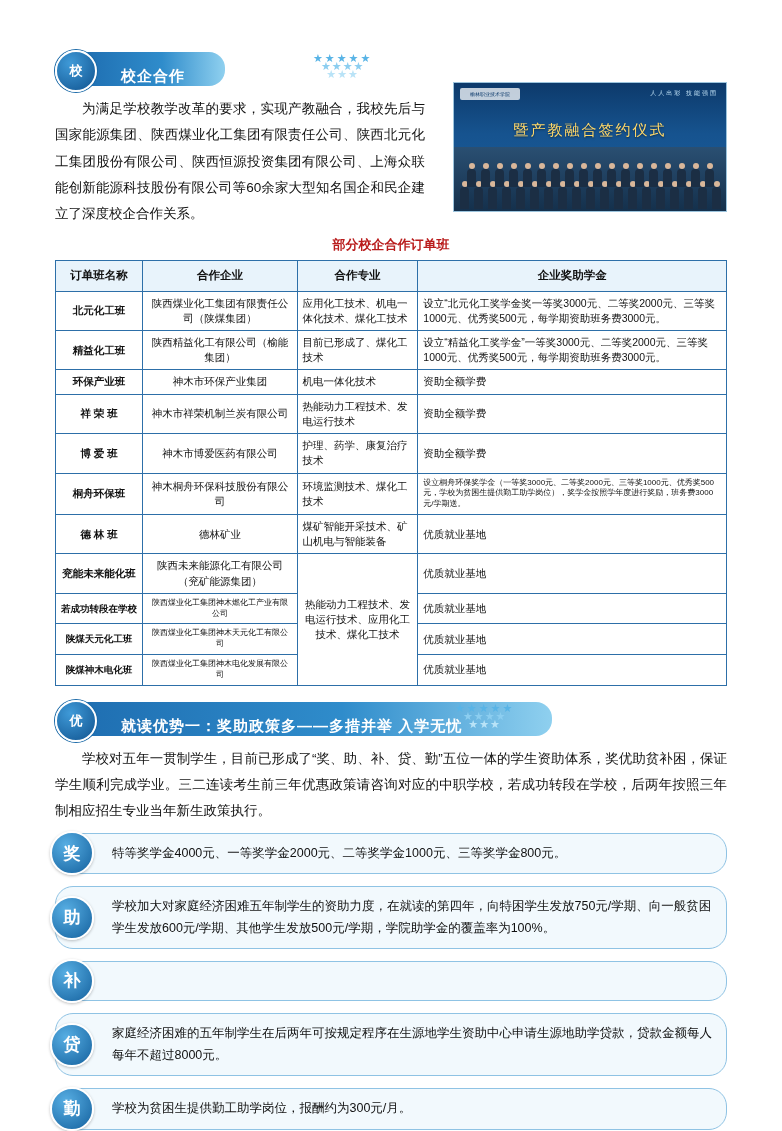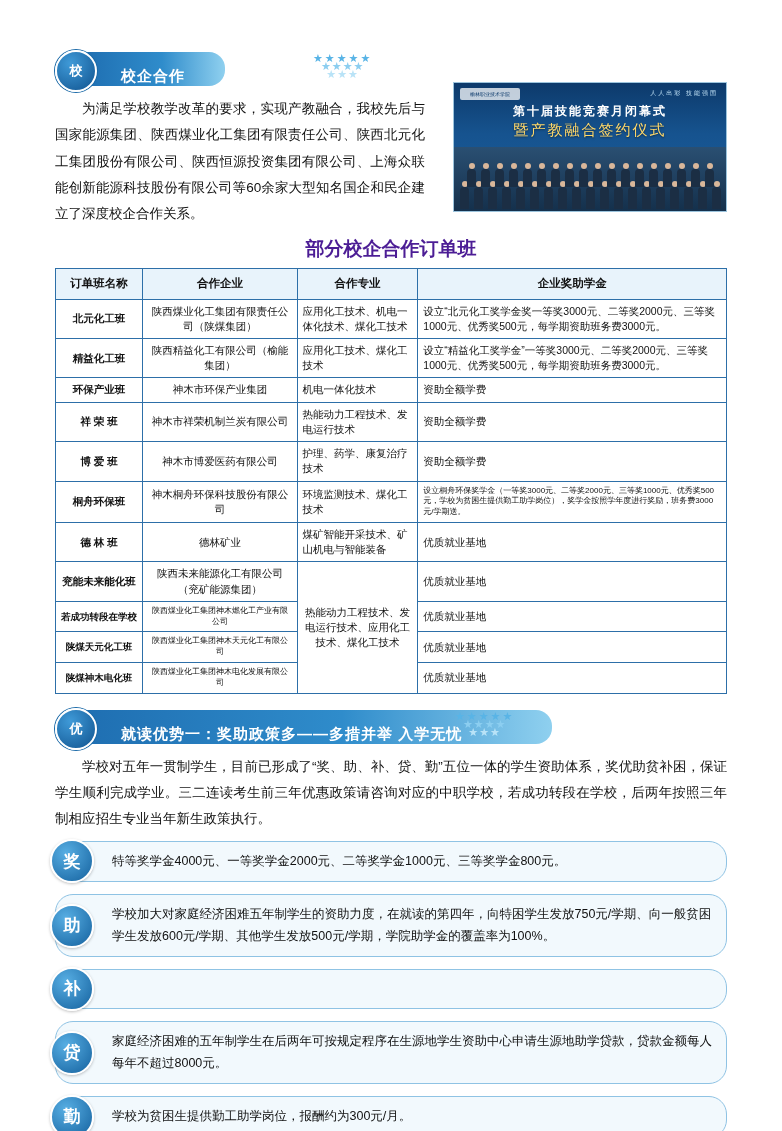--- a/index.html
+++ b/index.html
@@ -95,21 +95,21 @@
     position:absolute;bottom:2px;width:9px;height:22px;border-radius:4px 4px 0 0;
     background:#1b2e44;
   }
   .photo .crowd i::before{
     content:"";position:absolute;left:1.5px;top:-6px;width:6px;height:6px;border-radius:50%;
     background:#d9b79a;
   }
 
   
   .tbl-title{
-    text-align:center;font-size:19px;font-weight:bold;color:#4c1d95;
+    text-align:center;font-size:13px;font-weight:bold;color:#b91c1c;
     margin:6px 0 6px 0;
   }
   table.main{
     width:100%;border-collapse:collapse;
     font-size:10.5px;line-height:1.45;
     color:#111;
   }
   table.main th,table.main td{
     border:1px solid #2d6fa8;
     padding:4px 5px;
@@ -165,21 +165,20 @@
     <div class="stars" style="left:258px;">
       <span class="r1">★★★★★</span>
       <span class="r2">★★★★</span>
       <span class="r3">★★★</span>
     </div>
   </div>
 
   <div class="photo">
     <div class="ph-logo">榆林职业技术学院</div>
     <div class="ph-sub">人人出彩 技能强国</div>
-    <div class="ph-t1">第十届技能竞赛月闭幕式</div>
     <div class="ph-t2">暨产教融合签约仪式</div>
     <div class="crowd">
       <i style="left:6px"></i>
         <i style="left:20px"></i>
         <i style="left:34px"></i>
         <i style="left:48px"></i>
       <i style="left:62px"></i>
         <i style="left:76px"></i>
         <i style="left:90px"></i>
         <i style="left:104px"></i>
@@ -233,21 +232,21 @@
     <tbody>
       <tr>
         <td class="n">北元化工班</td>
         <td class="c">陕西煤业化工集团有限责任公司（陕煤集团）</td>
         <td>应用化工技术、机电一体化技术、煤化工技术</td>
         <td>设立“北元化工奖学金奖一等奖3000元、二等奖2000元、三等奖1000元、优秀奖500元，每学期资助班务费3000元。</td>
       </tr>
       <tr>
         <td class="n">精益化工班</td>
         <td class="c">陕西精益化工有限公司（榆能集团）</td>
-        <td>应用化工技术、煤化工技术</td>
+        <td>目前已形成了、煤化工技术</td>
         <td>设立“精益化工奖学金”一等奖3000元、二等奖2000元、三等奖1000元、优秀奖500元，每学期资助班务费3000元。</td>
       </tr>
       <tr>
         <td class="n">环保产业班</td>
         <td class="c">神木市环保产业集团</td>
         <td>机电一体化技术</td>
         <td>资助全额学费</td>
       </tr>
       <tr>
         <td class="n">祥 荣 班</td>

